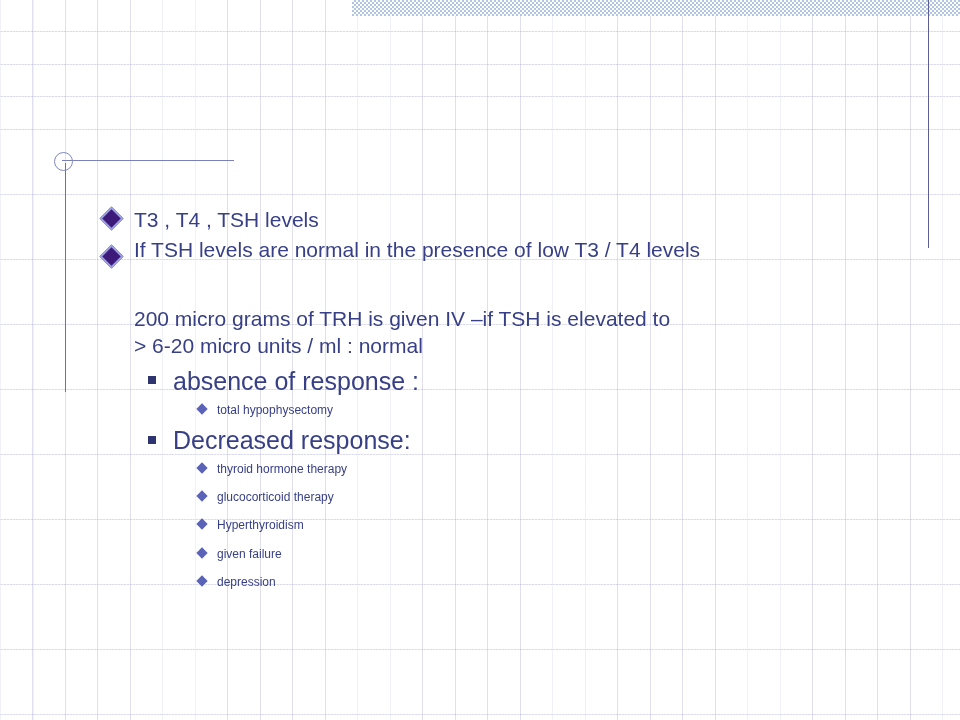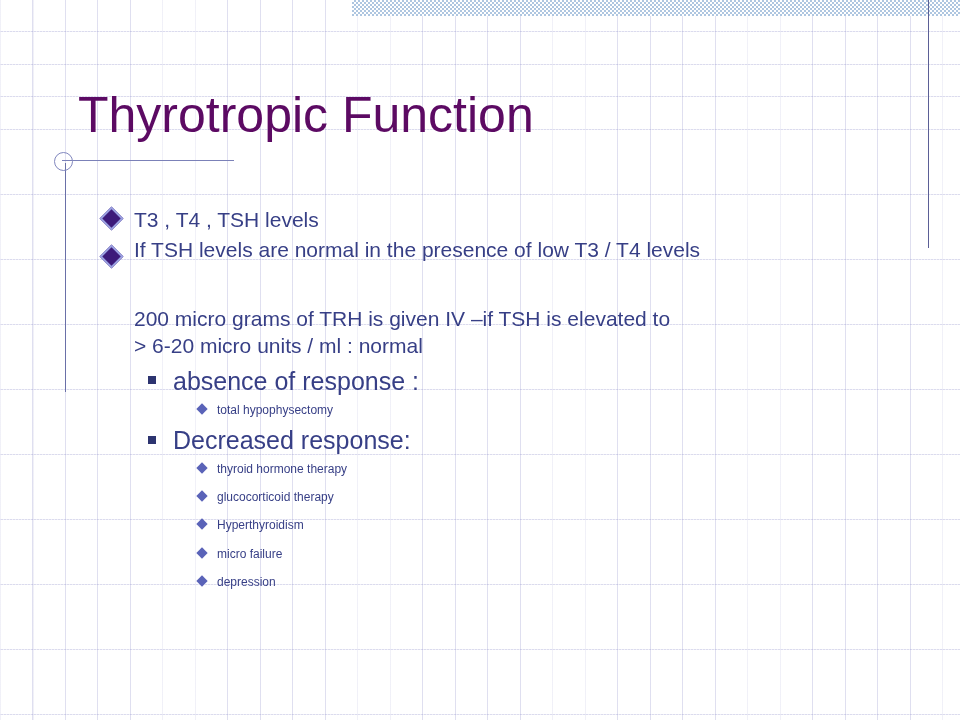--- a/index.html
+++ b/index.html
@@ -182,21 +182,20 @@
   <div class="grid-layer"></div>
   <div class="grid-dots"></div>
 
   <div class="top-band"></div>
 
   <div class="rule-right-vertical"></div>
   <div class="rule-title-underline"></div>
   <div class="rule-left-vertical"></div>
   <div class="title-circle"></div>
 
-  <div class="slide-title">Thyrotropic Function</div>
 
   <div class="body-area">
 
     <div class="bullet-diamond1" style="top:210px;"></div>
     <div class="line lvl1" style="top:206px;">T3 , T4 , TSH levels</div>
 
     <div class="bullet-diamond1" style="top:248px;"></div>
     <div class="line lvl1" style="top:236px;">If TSH levels are normal in the presence of low T3 / T4 levels</div>
 
     <div class="line lvl1" style="top:305px;">200 micro grams of TRH is given IV –if TSH is elevated to</div>
@@ -214,19 +213,19 @@
     <div class="bullet-diamond3" style="top:464px;"></div>
     <div class="line lvl3" style="top:458px;">thyroid hormone therapy</div>
 
     <div class="bullet-diamond3" style="top:492px;"></div>
     <div class="line lvl3" style="top:486px;">glucocorticoid therapy</div>
 
     <div class="bullet-diamond3" style="top:520px;"></div>
     <div class="line lvl3" style="top:514px;">Hyperthyroidism</div>
 
     <div class="bullet-diamond3" style="top:549px;"></div>
-    <div class="line lvl3" style="top:543px;">micro failure</div>
+    <div class="line lvl3" style="top:543px;">given failure</div>
 
     <div class="bullet-diamond3" style="top:577px;"></div>
     <div class="line lvl3" style="top:571px;">depression</div>
 
   </div>
 </div>
 
 </body></html>

